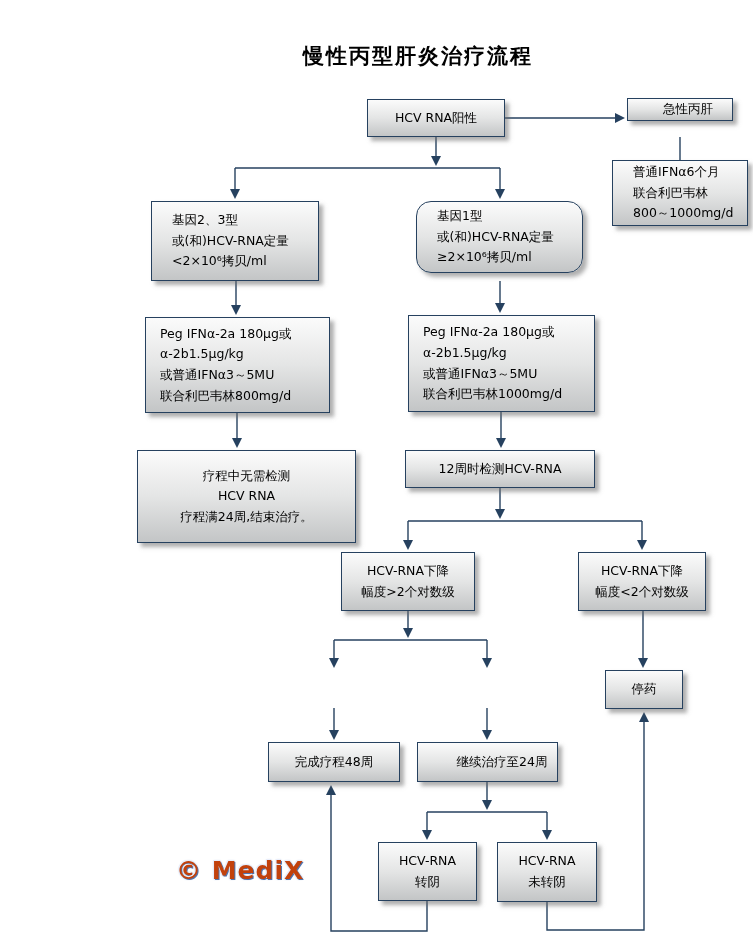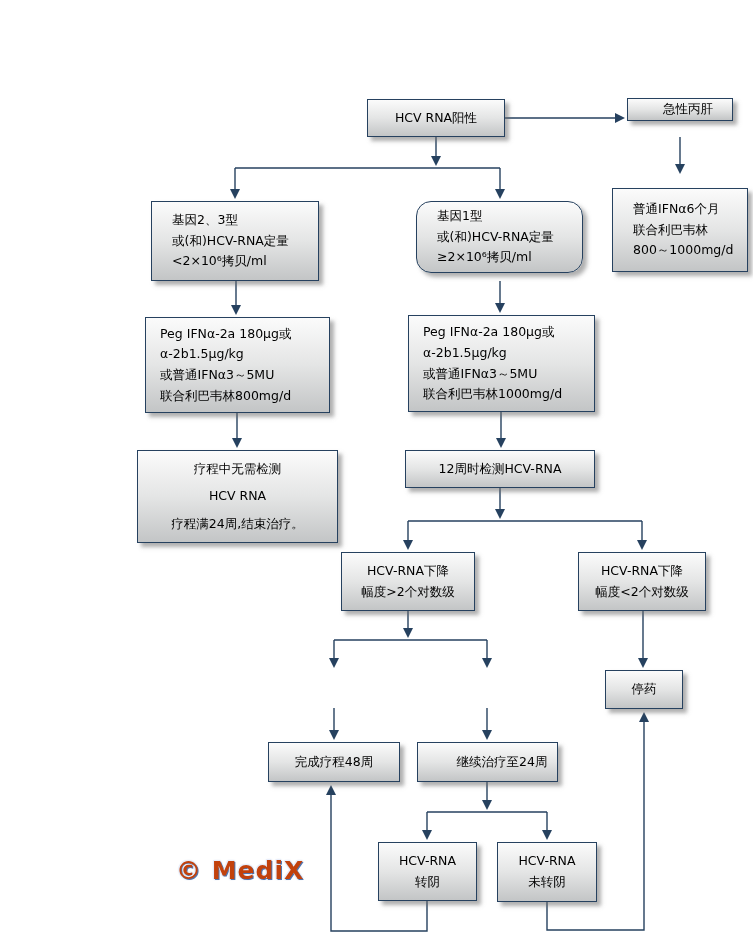--- a/index.html
+++ b/index.html
@@ -37,20 +37,21 @@
     color:#c2410c;
     letter-spacing:1px;
     text-shadow:-1px -1px 0 #e9eefb, 1px 1px 0 #4f74b0, 0 0 2px #7b99cd;
   }
 </style>
 </head>
 <body>
 
 <div id="canvas">
 
+  <div class="title">慢性丙型肝炎治疗流程</div>
 
   <svg class="connectors" width="753" height="937" viewBox="0 0 753 937">
     <defs>
       <marker id="arrow" markerUnits="userSpaceOnUse" markerWidth="10" markerHeight="10" viewBox="0 0 10 10" refX="8" refY="5" orient="auto">
         <path d="M0,0 L10,5 L0,10 Z" style="fill:#26415f;stroke:none"></path>
       </marker>
     </defs>
     <g>
       <path d="M505,118 H623" marker-end="url(#arrow)"></path>
       <path d="M680,137 V172" marker-end="url(#arrow)"></path>
@@ -83,21 +84,21 @@
   </svg>
 
   <div class="node center" style="left:367px;top:99px;width:138px;height:38px;">
     <div>HCV RNA阳性</div>
   </div>
 
   <div class="node center" style="left:627px;top:98px;width:106px;height:23px;padding-left:16px;">
     <div>急性丙肝</div>
   </div>
 
-  <div class="node left pad20" style="left:612px;top:188px;width:136px;height:84px;">
+  <div class="node left pad20" style="left:612px;top:160px;width:136px;height:66px;">
     <div>普通IFNα6个月</div>
     <div>联合利巴韦林</div>
     <div>800～1000mg/d</div>
   </div>
 
   <div class="node left pad20" style="left:151px;top:201px;width:168px;height:80px;">
     <div>基因2、3型</div>
     <div>或(和)HCV-RNA定量</div>
     <div>&lt;2×10⁶拷贝/ml</div>
   </div>
@@ -115,21 +116,21 @@
     <div>联合利巴韦林800mg/d</div>
   </div>
 
   <div class="node left" style="left:408px;top:315px;width:187px;height:97px;">
     <div>Peg IFNα-2a 180μg或</div>
     <div>α-2b1.5μg/kg</div>
     <div>或普通IFNα3～5MU</div>
     <div>联合利巴韦林1000mg/d</div>
   </div>
 
-  <div class="node center" style="left:137px;top:450px;width:201px;height:93px;gap:7px;">
+  <div class="node center" style="left:137px;top:450px;width:219px;height:93px;">
     <div>疗程中无需检测</div>
     <div>HCV RNA</div>
     <div>疗程满24周,结束治疗。</div>
   </div>
 
   <div class="node center" style="left:405px;top:450px;width:190px;height:38px;">
     <div>12周时检测HCV-RNA</div>
   </div>
 
   <div class="node center" style="left:341px;top:552px;width:134px;height:59px;">

